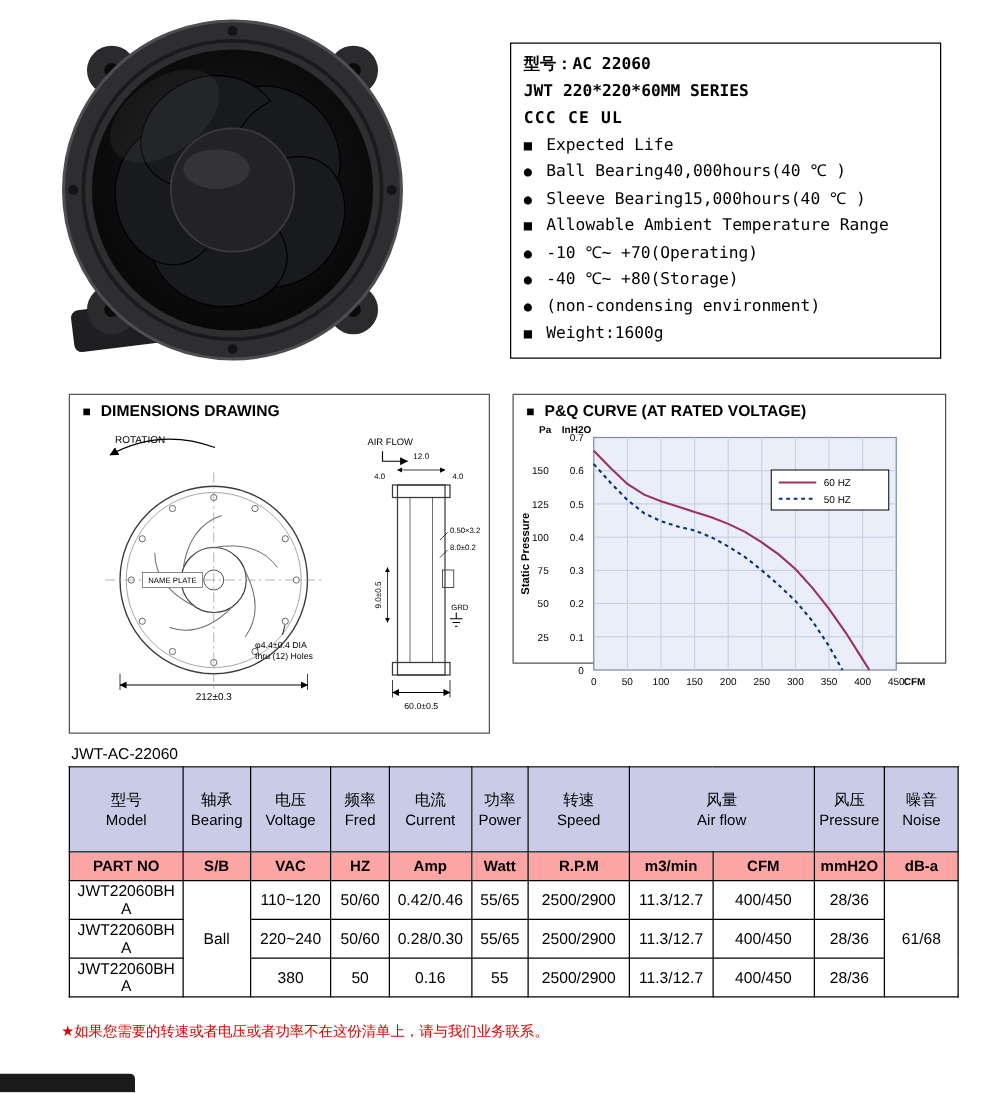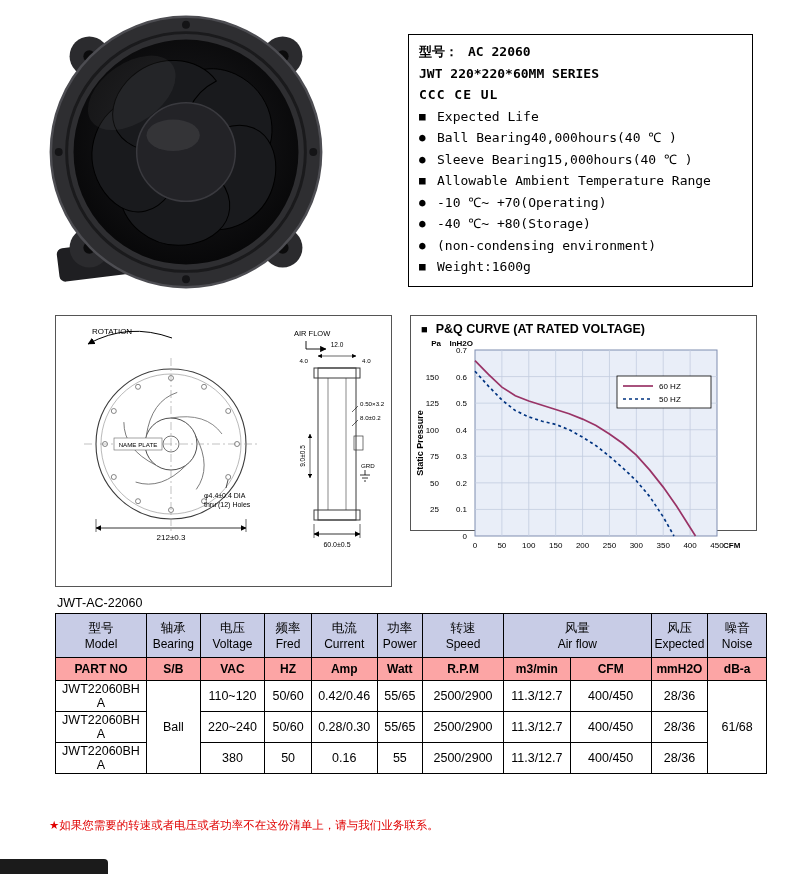--- a/index.html
+++ b/index.html
@@ -26,21 +26,21 @@
   .box-title .sq { margin-right:8px; font-size:11px; }
 
   svg text { font-family:"Liberation Sans","DejaVu Sans",sans-serif; }
 
   
   .table-title { position:absolute; left:57px; top:596px; font-size:12.5px; }
   .spec-table { position:absolute; left:55px; top:613px; border-collapse:collapse;
      table-layout:fixed; width:712px; }
   .spec-table th, .spec-table td { border:1px solid #000; text-align:center;
      vertical-align:middle; padding:1px 2px; overflow:hidden; }
-  .spec-table thead tr.h1 th { background:var(--table-header-bg,#c8cce6); height:44px;
+  .spec-table thead tr.h1 th { background:var(--table-header-bg,#c8cce6); height:68px;
      font-weight:400; font-size:12px; }
   .spec-table thead tr.h1 .cn { font-size:12.5px; }
   .spec-table thead tr.h1 .en { font-size:12px; }
   .spec-table thead tr.h2 th { height:23px; font-weight:bold; font-size:12px; background:#fca5a5; }
   .spec-table tbody td { height:22px; font-size:12.5px; background:#fff; word-wrap:break-word; }
 
   .note { position:absolute; left:49px; top:818px; font-size:11.5px;
      color:var(--note-color,#e00000); }
 
   .bottom-bar { position:absolute; left:0; top:859px; width:108px; height:15px;
@@ -88,21 +88,21 @@
     <ellipse cx="95" cy="85" rx="50" ry="30" fill="#ffffff" opacity="0.05" transform="rotate(-35 95 85)"></ellipse>
     <g fill="#141416">
       <circle cx="150" cy="16" r="4"></circle>
         <circle cx="150" cy="274" r="4"></circle>
       <circle cx="21" cy="145" r="4"></circle>
         <circle cx="279" cy="145" r="4"></circle>
     </g>
   </svg>
 
   <div class="spec-box">
-    <div class="spec-model"><span>型号：</span><span style="margin-left:10px">AC 22060</span></div>
+    <div class="spec-model"><span>型号：</span><span style="">AC 22060</span></div>
     <div class="spec-series">JWT 220*220*60MM SERIES</div>
     <div class="spec-certs">CCC  CE  UL</div>
     <div class="spec-item">
         <span class="bullet">■</span>
         <span>Expected Life</span>
       </div>
     <div class="spec-item">
         <span class="bullet">●</span>
         <span>Ball Bearing40,000hours(40 ℃ )</span>
       </div>
@@ -126,20 +126,21 @@
         <span class="bullet">●</span>
         <span>(non-condensing environment)</span>
       </div>
     <div class="spec-item">
         <span class="bullet">■</span>
         <span>Weight:1600g</span>
       </div>
   </div>
 
   <div class="panel dim-panel">
+    <div class="box-title"><span class="sq">■</span><span>DIMENSIONS DRAWING</span></div>
     <svg width="335" height="242" viewBox="0 0 335 242">
       <defs>
         <marker id="arr" viewBox="0 0 8 8" refX="7.5" refY="4" markerWidth="7" markerHeight="7" orient="auto-start-reverse">
           <path d="M0,0 L8,4 L0,8 Z" fill="#000"></path>
         </marker>
       </defs>
 
       <text x="36" y="18" font-size="8">ROTATION</text>
       <path d="M32,28 Q72,6 116,22" fill="none" stroke="#000" stroke-width="1" marker-start="url(#arr)"></path>
 
@@ -325,21 +326,21 @@
         <th>
             <div class="cn">转速</div>
             <div class="en">Speed</div>
           </th>
         <th colspan="2">
             <div class="cn">风量</div>
             <div class="en">Air flow</div>
           </th>
         <th>
             <div class="cn">风压</div>
-            <div class="en">Expected</div>
+            <div class="en">Pressure</div>
           </th>
         <th>
             <div class="cn">噪音</div>
             <div class="en">Noise</div>
           </th>
       </tr>
       <tr class="h2">
         <th>PART NO</th>
         <th>S/B</th>
         <th>VAC</th>

